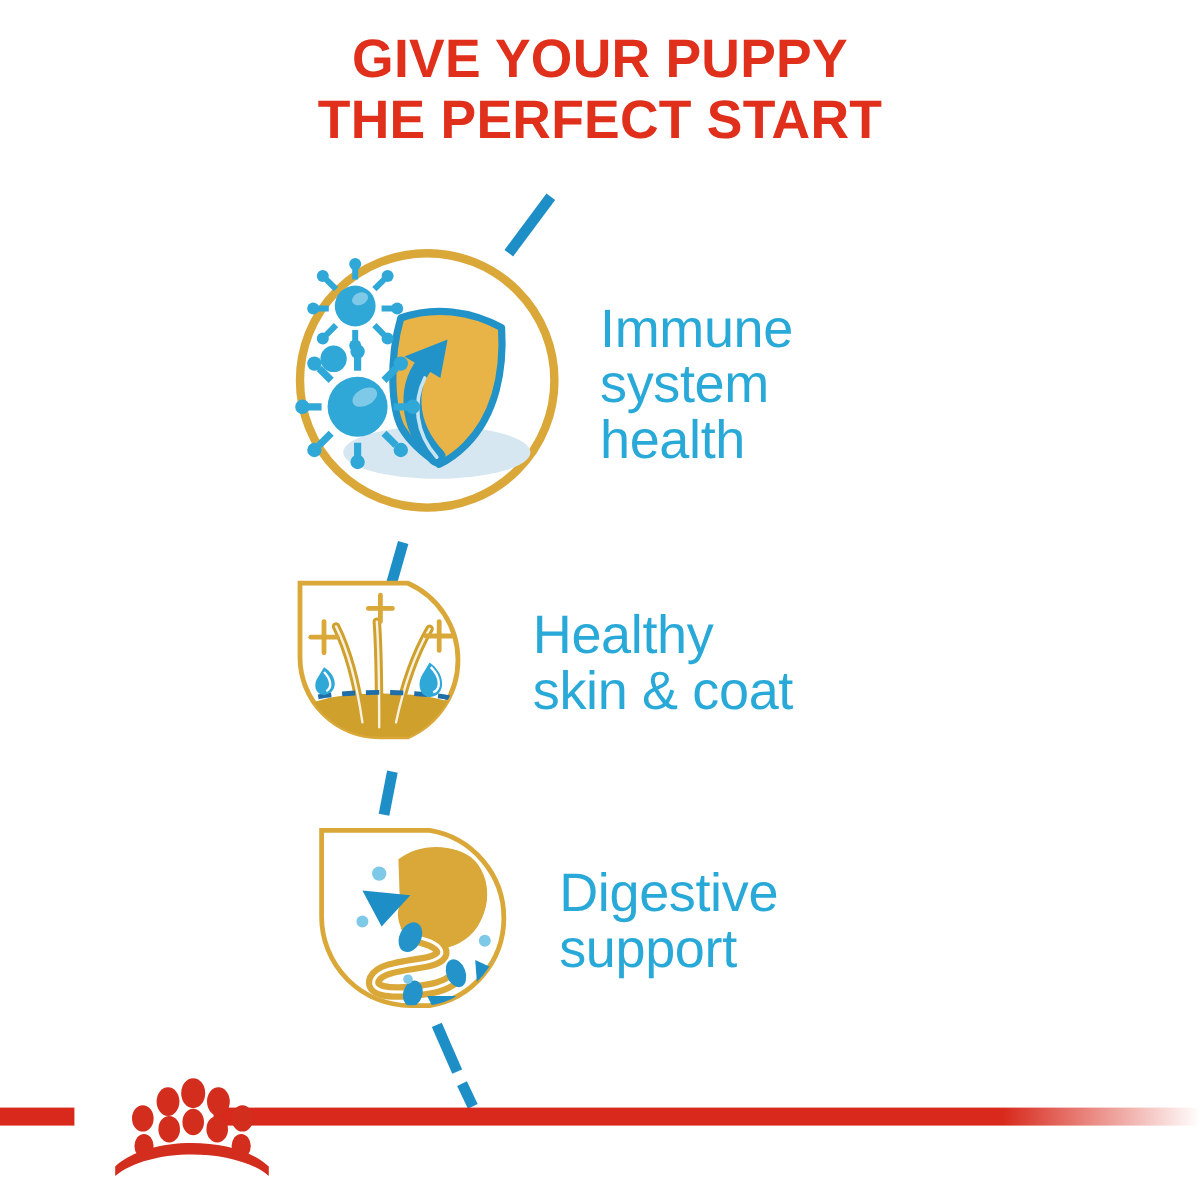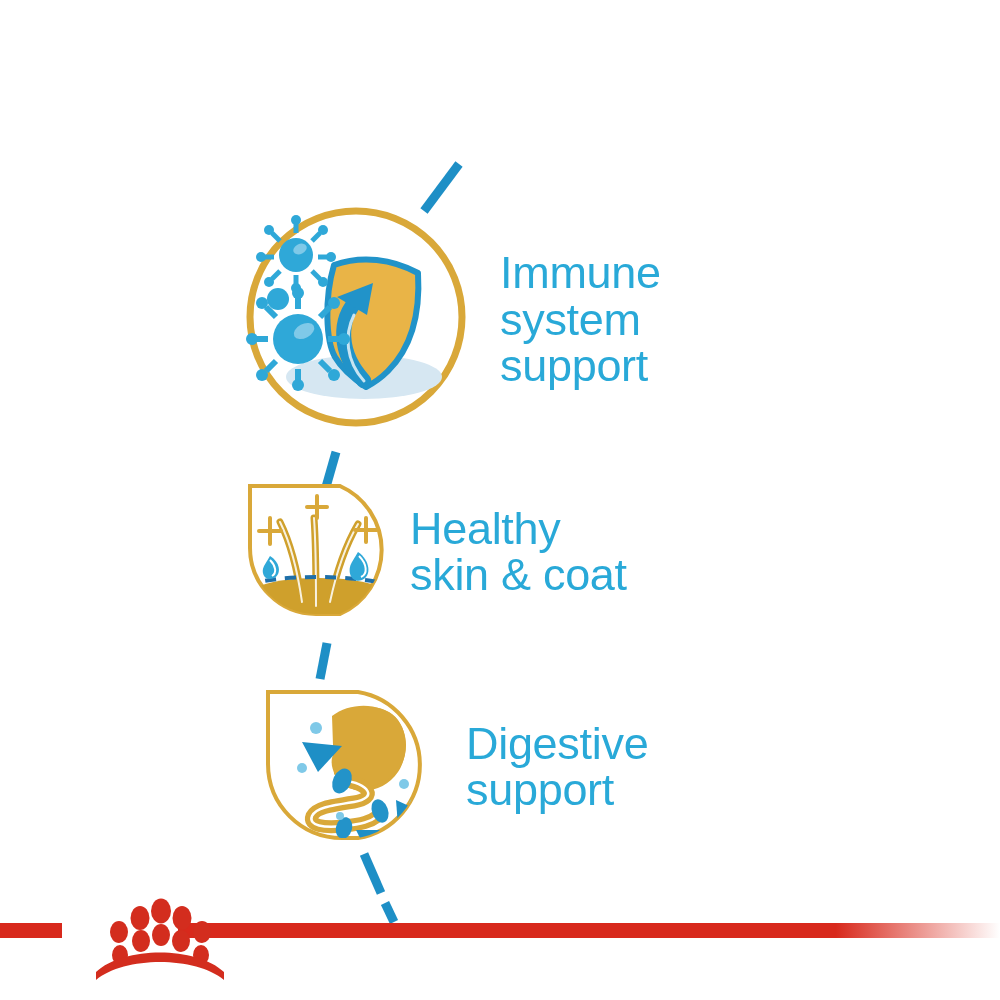--- a/index.html
+++ b/index.html
@@ -46,39 +46,43 @@
     color:#29A9D8;
     font-size:45px;
     font-weight:normal;
     line-height:1.03;
     letter-spacing:-0.3px;
     white-space:pre-line;
   }
   #benefit-1{left:242px;top:203px;}
   #benefit-1 .label{margin-left:30px;margin-top:2px;}
   #benefit-2{left:240px;top:474px;}
-  #benefit-2 .label{margin-top:0px;}
+  #benefit-2 .label{margin-left:34px;margin-top:0px;}
   #benefit-3{left:258px;top:680px;}
   #benefit-3 .label{margin-left:38px;margin-top:0px;}
 
   
   #connector{position:absolute;left:0;top:0;width:1000px;height:1000px;pointer-events:none;}
 
   
   #footer{
     position:absolute;
     left:0;bottom:0;
     width:1000px;height:120px;
   }
 </style>
 </head>
 <body>
 
 <div id="stage">
 
+  <div class="title-block">
+    <span class="title-line l1">GIVE YOUR PUPPY</span>
+    <span class="title-line l2">THE PERFECT START</span>
+  </div>
 
   <svg id="connector" viewBox="0 0 1000 1000" xmlns="http://www.w3.org/2000/svg">
     <g stroke="#1E8FC6" stroke-width="9" stroke-linecap="butt" fill="none">
 
       <line x1="459" y1="164" x2="424" y2="211"></line>
 
       <line x1="336" y1="452" x2="326" y2="487"></line>
 
       <line x1="327" y1="643" x2="320" y2="679"></line>
 
@@ -143,21 +147,21 @@
           <line x1="26" y1="136" x2="14" y2="136"></line>
             <circle cx="10" cy="136" r="6" stroke="none"></circle>
           <line x1="34" y1="114" x2="24" y2="104"></line>
             <circle cx="20" cy="100" r="6" stroke="none"></circle>
         </g>
         <ellipse cx="62" cy="128" rx="11" ry="7" fill="#7FC9E8" transform="rotate(-28 62 128)"></ellipse>
       </svg>
     </div>
     <div class="label">Immune
 system
-support</div>
+health</div>
   </div>
 
   <div class="benefit" id="benefit-2">
     <div class="icon-wrap">
       <svg width="170" height="152" viewBox="0 0 170 152" xmlns="http://www.w3.org/2000/svg">
 
         <clipPath id="clip2">
           <path d="M10 12 L100 12 A70 70 0 0 1 100 140 L76 140 A66 66 0 0 1 10 74 Z"></path>
         </clipPath>
         <path d="M10 12 L100 12 A70 70 0 0 1 100 140 L76 140 A66 66 0 0 1 10 74 Z" fill="#FFFFFF" stroke="#D9A839" stroke-width="4"></path>

